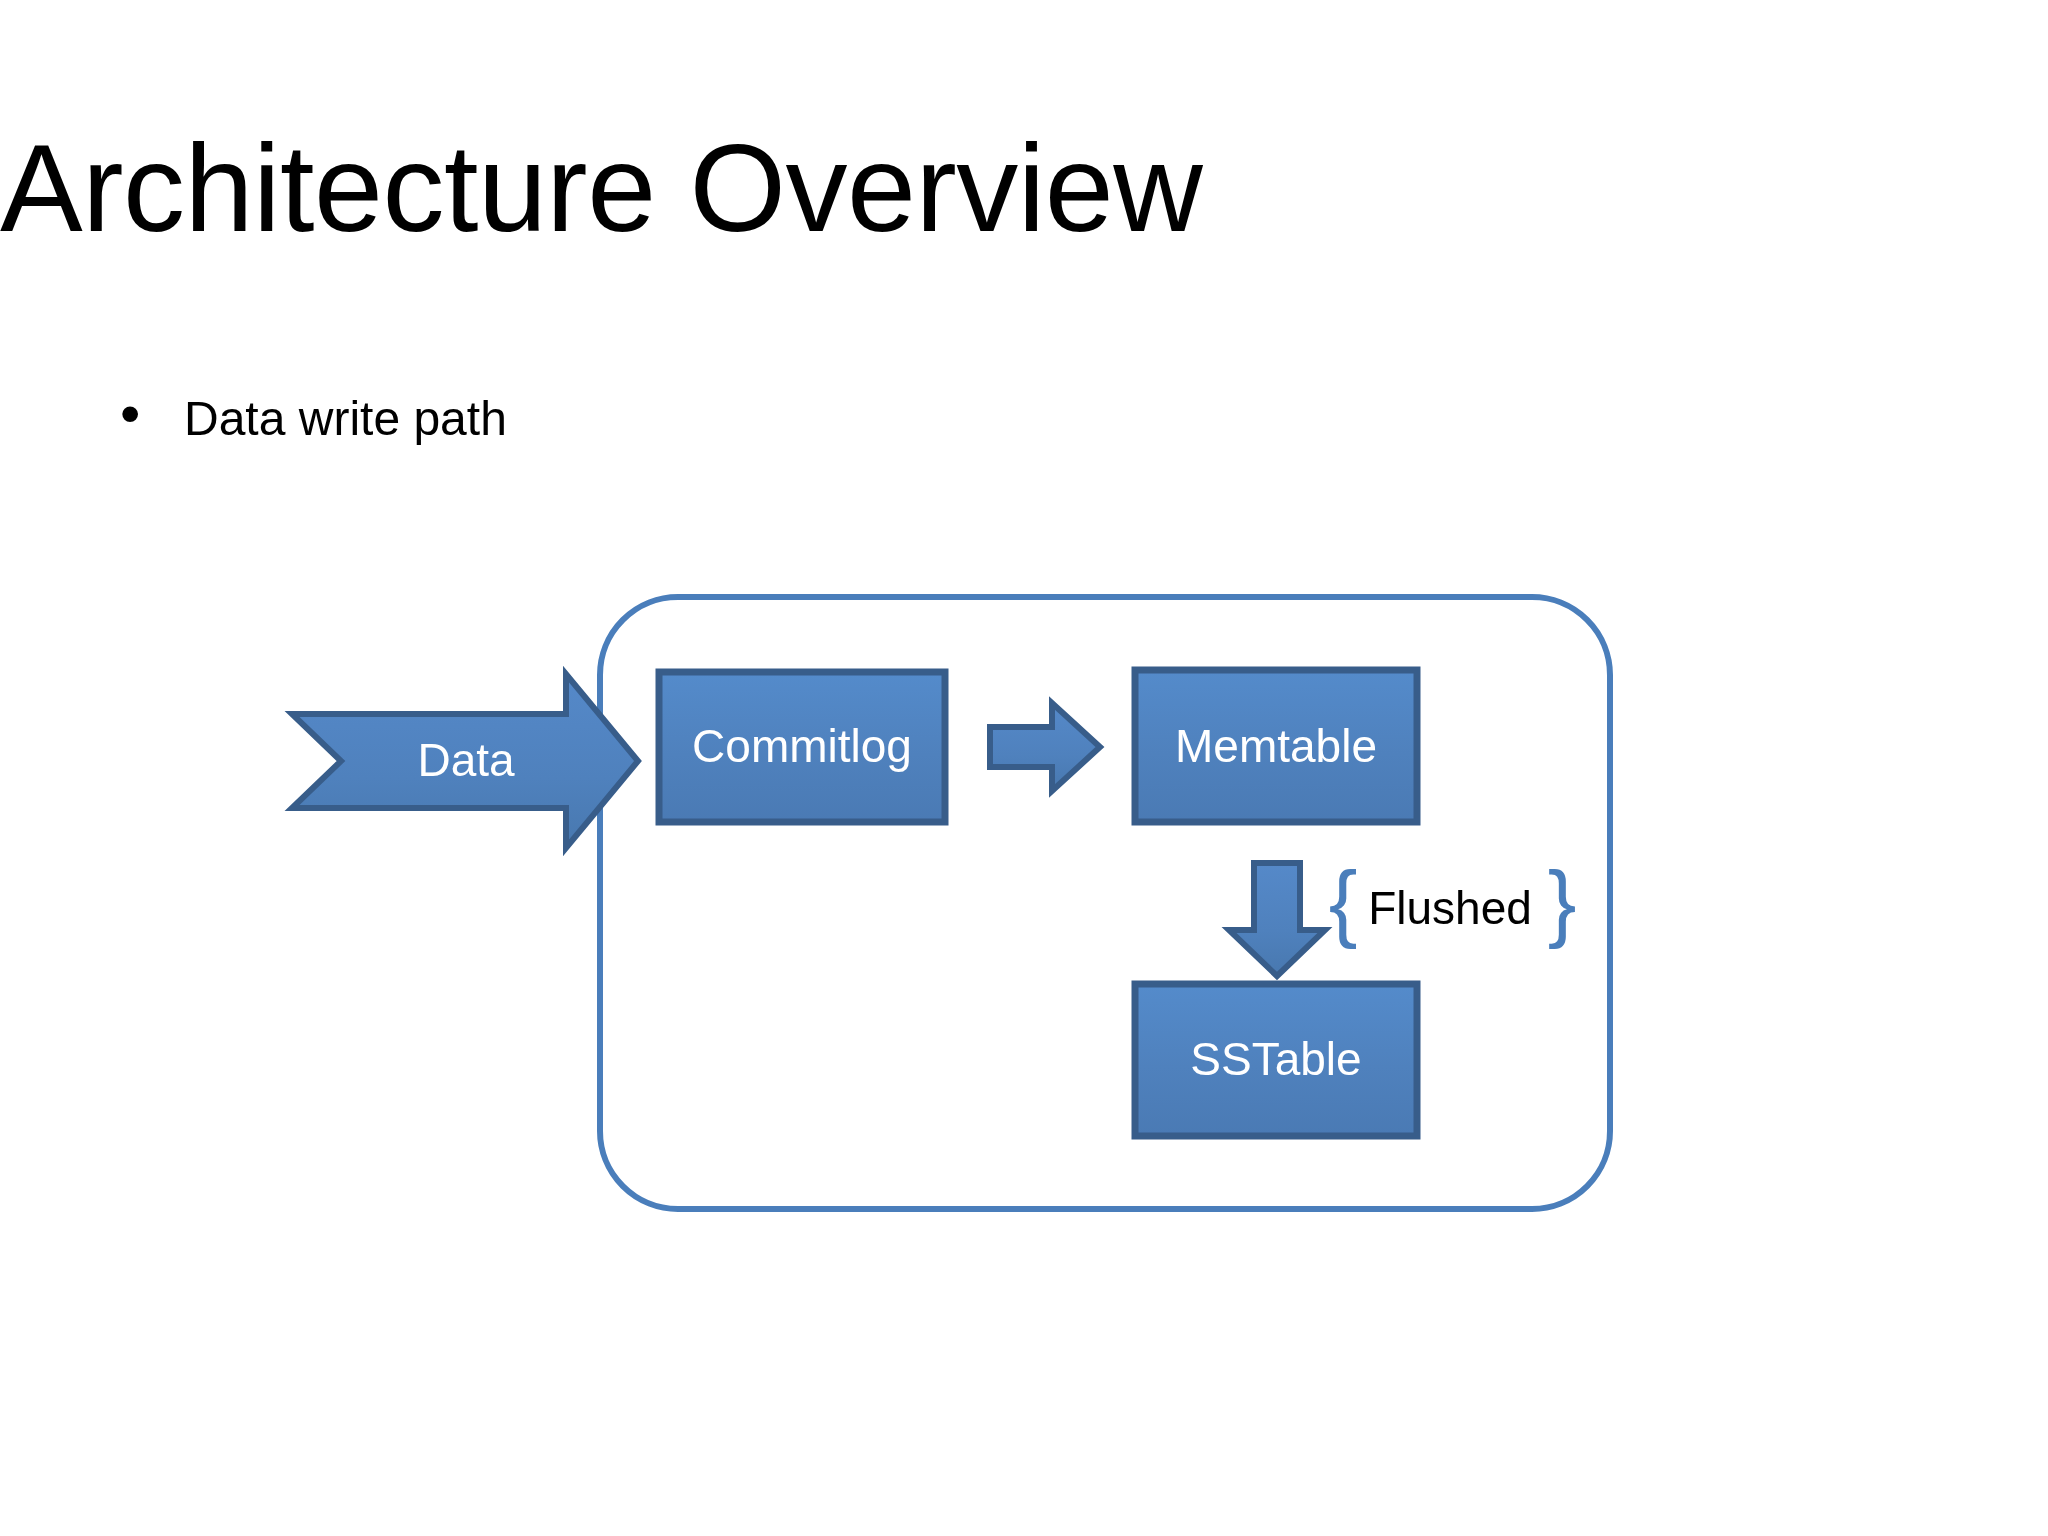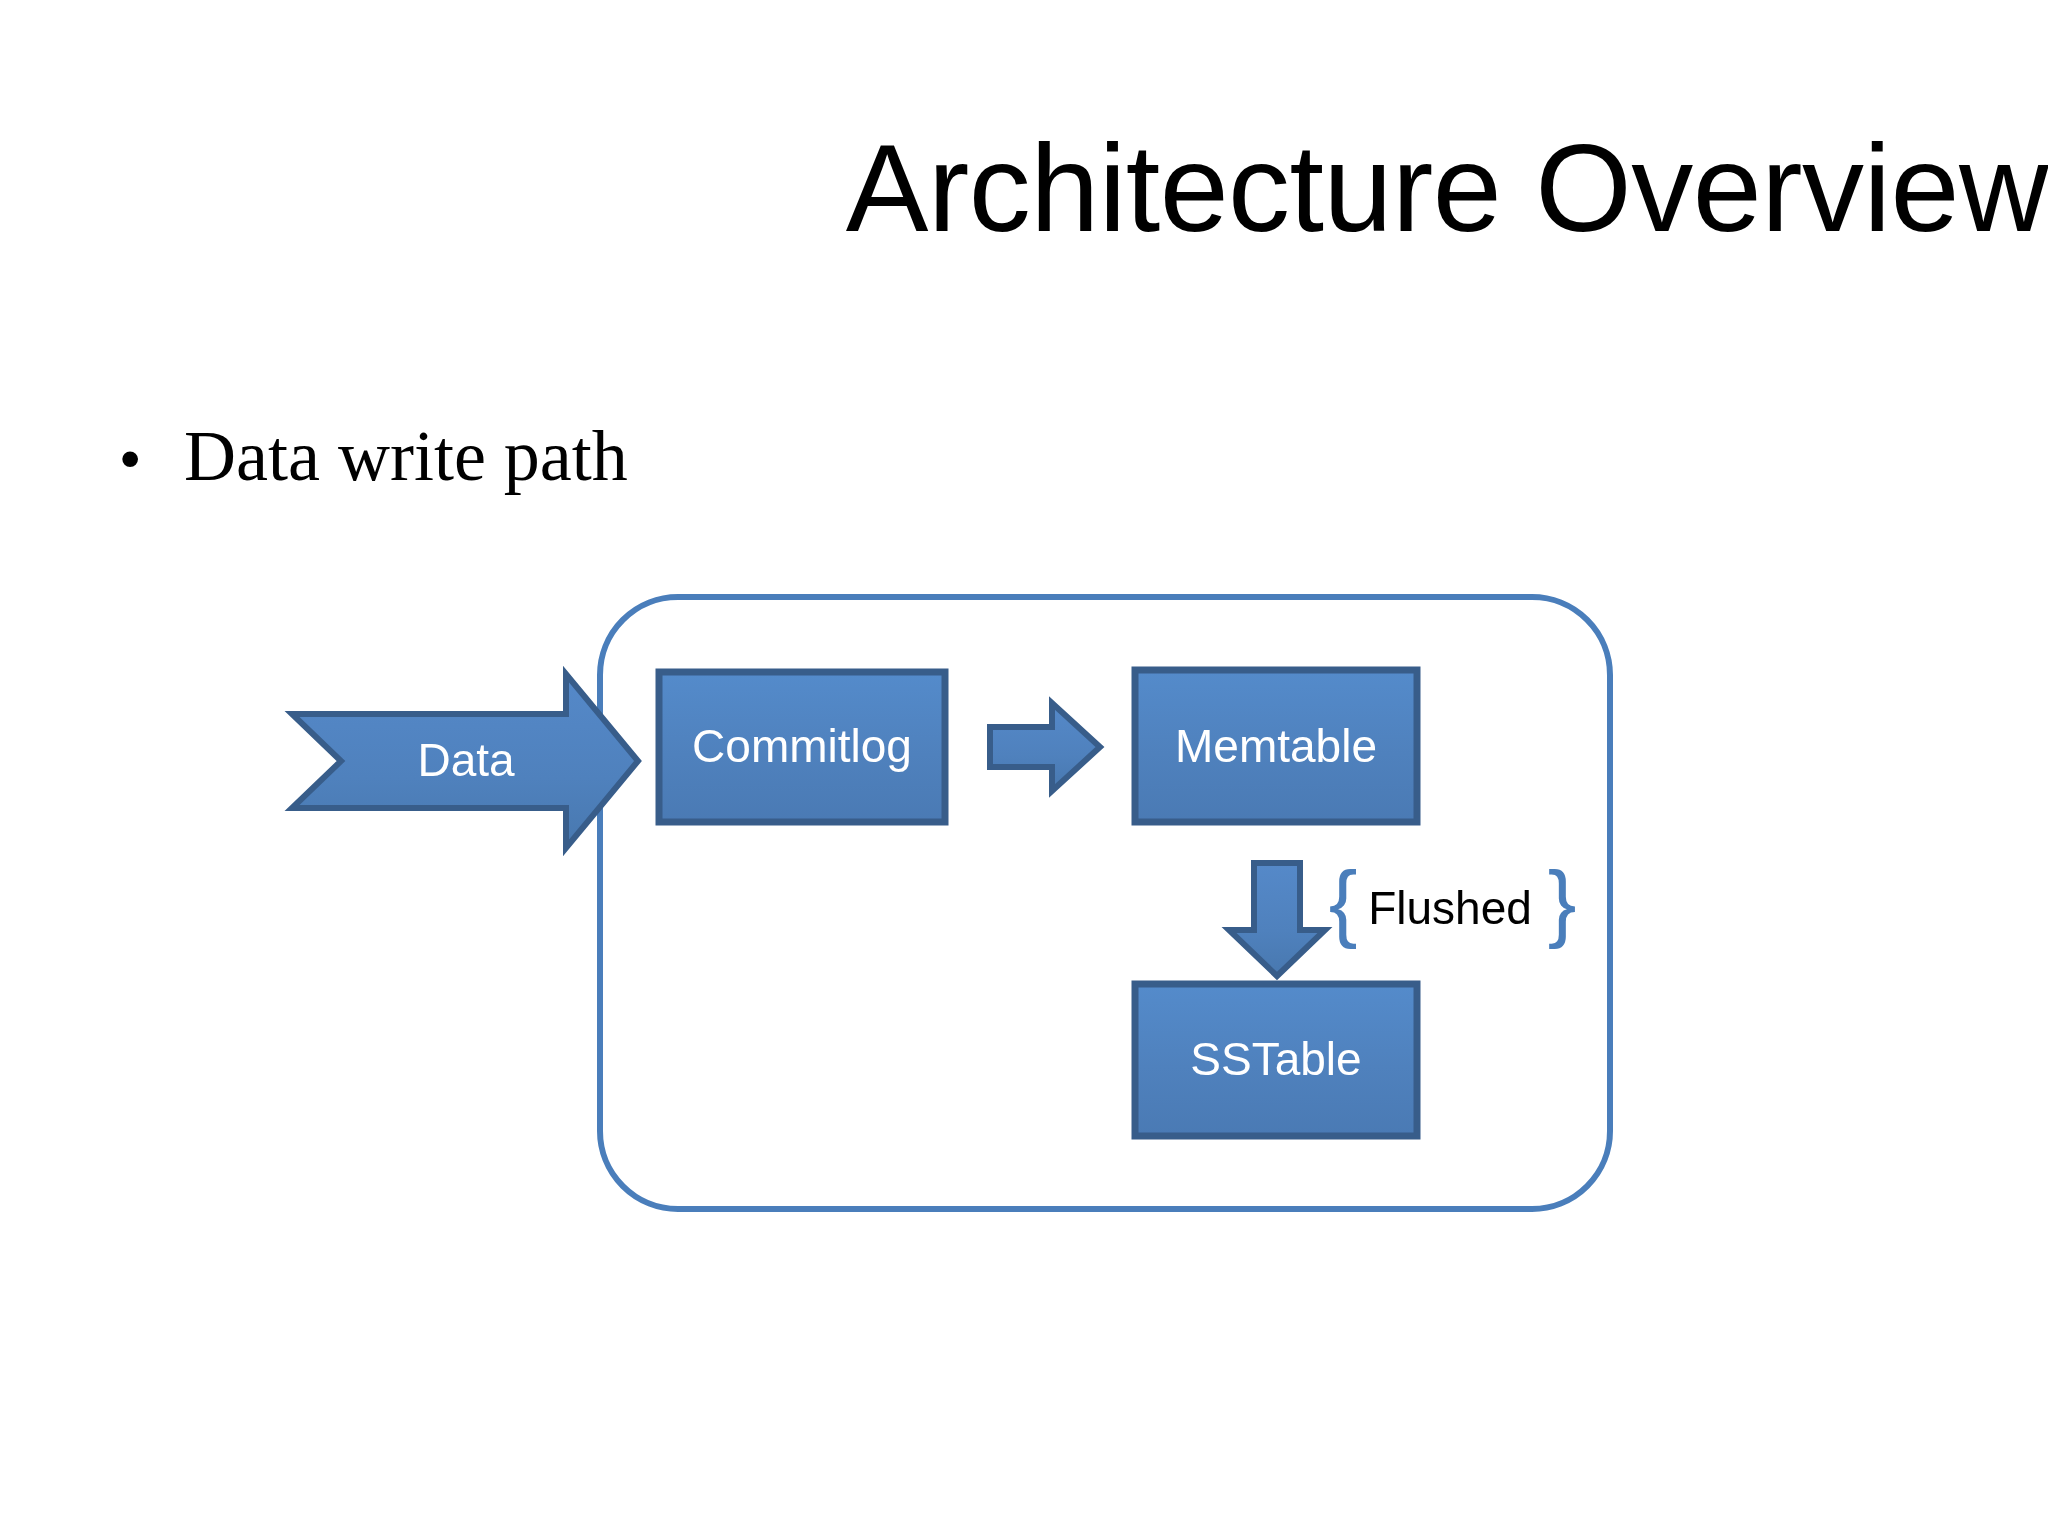--- a/index.html
+++ b/index.html
@@ -22,21 +22,21 @@
     height: 1536px;
     background: #ffffff;
   }
 
   
   #slide-title {
     position: absolute;
     left: 0;
     top: 118px;
     width: 2048px;
-    text-align: right;
+    text-align: left;
     font-family: "Liberation Sans", sans-serif;
     font-size: 124px;
     line-height: 140px;
     font-weight: 400;
     color: #000000;
     letter-spacing: -0.5px;
     white-space: nowrap;
   }
 
   
@@ -56,27 +56,26 @@
     width: 64px;
     font-size: 58px;
     line-height: 86px;
     color: #000000;
     text-align: left;
     position: relative;
     top: -2px;
   }
   .bullet-text {
     flex: 1 1 auto;
-    font-family: Liberation Serif, serif;
-    font-size: 72px;
+    font-family: Liberation Sans, sans-serif;
+    font-size: 48px;
     line-height: 86px;
     color: #000000;
     font-weight: 400;
     white-space: nowrap;
-    margin-top: 41px;
   }
 
   
   #diagram {
     position: absolute;
     left: 0;
     top: 0;
     width: 1672px;
     height: 1536px;
   }

